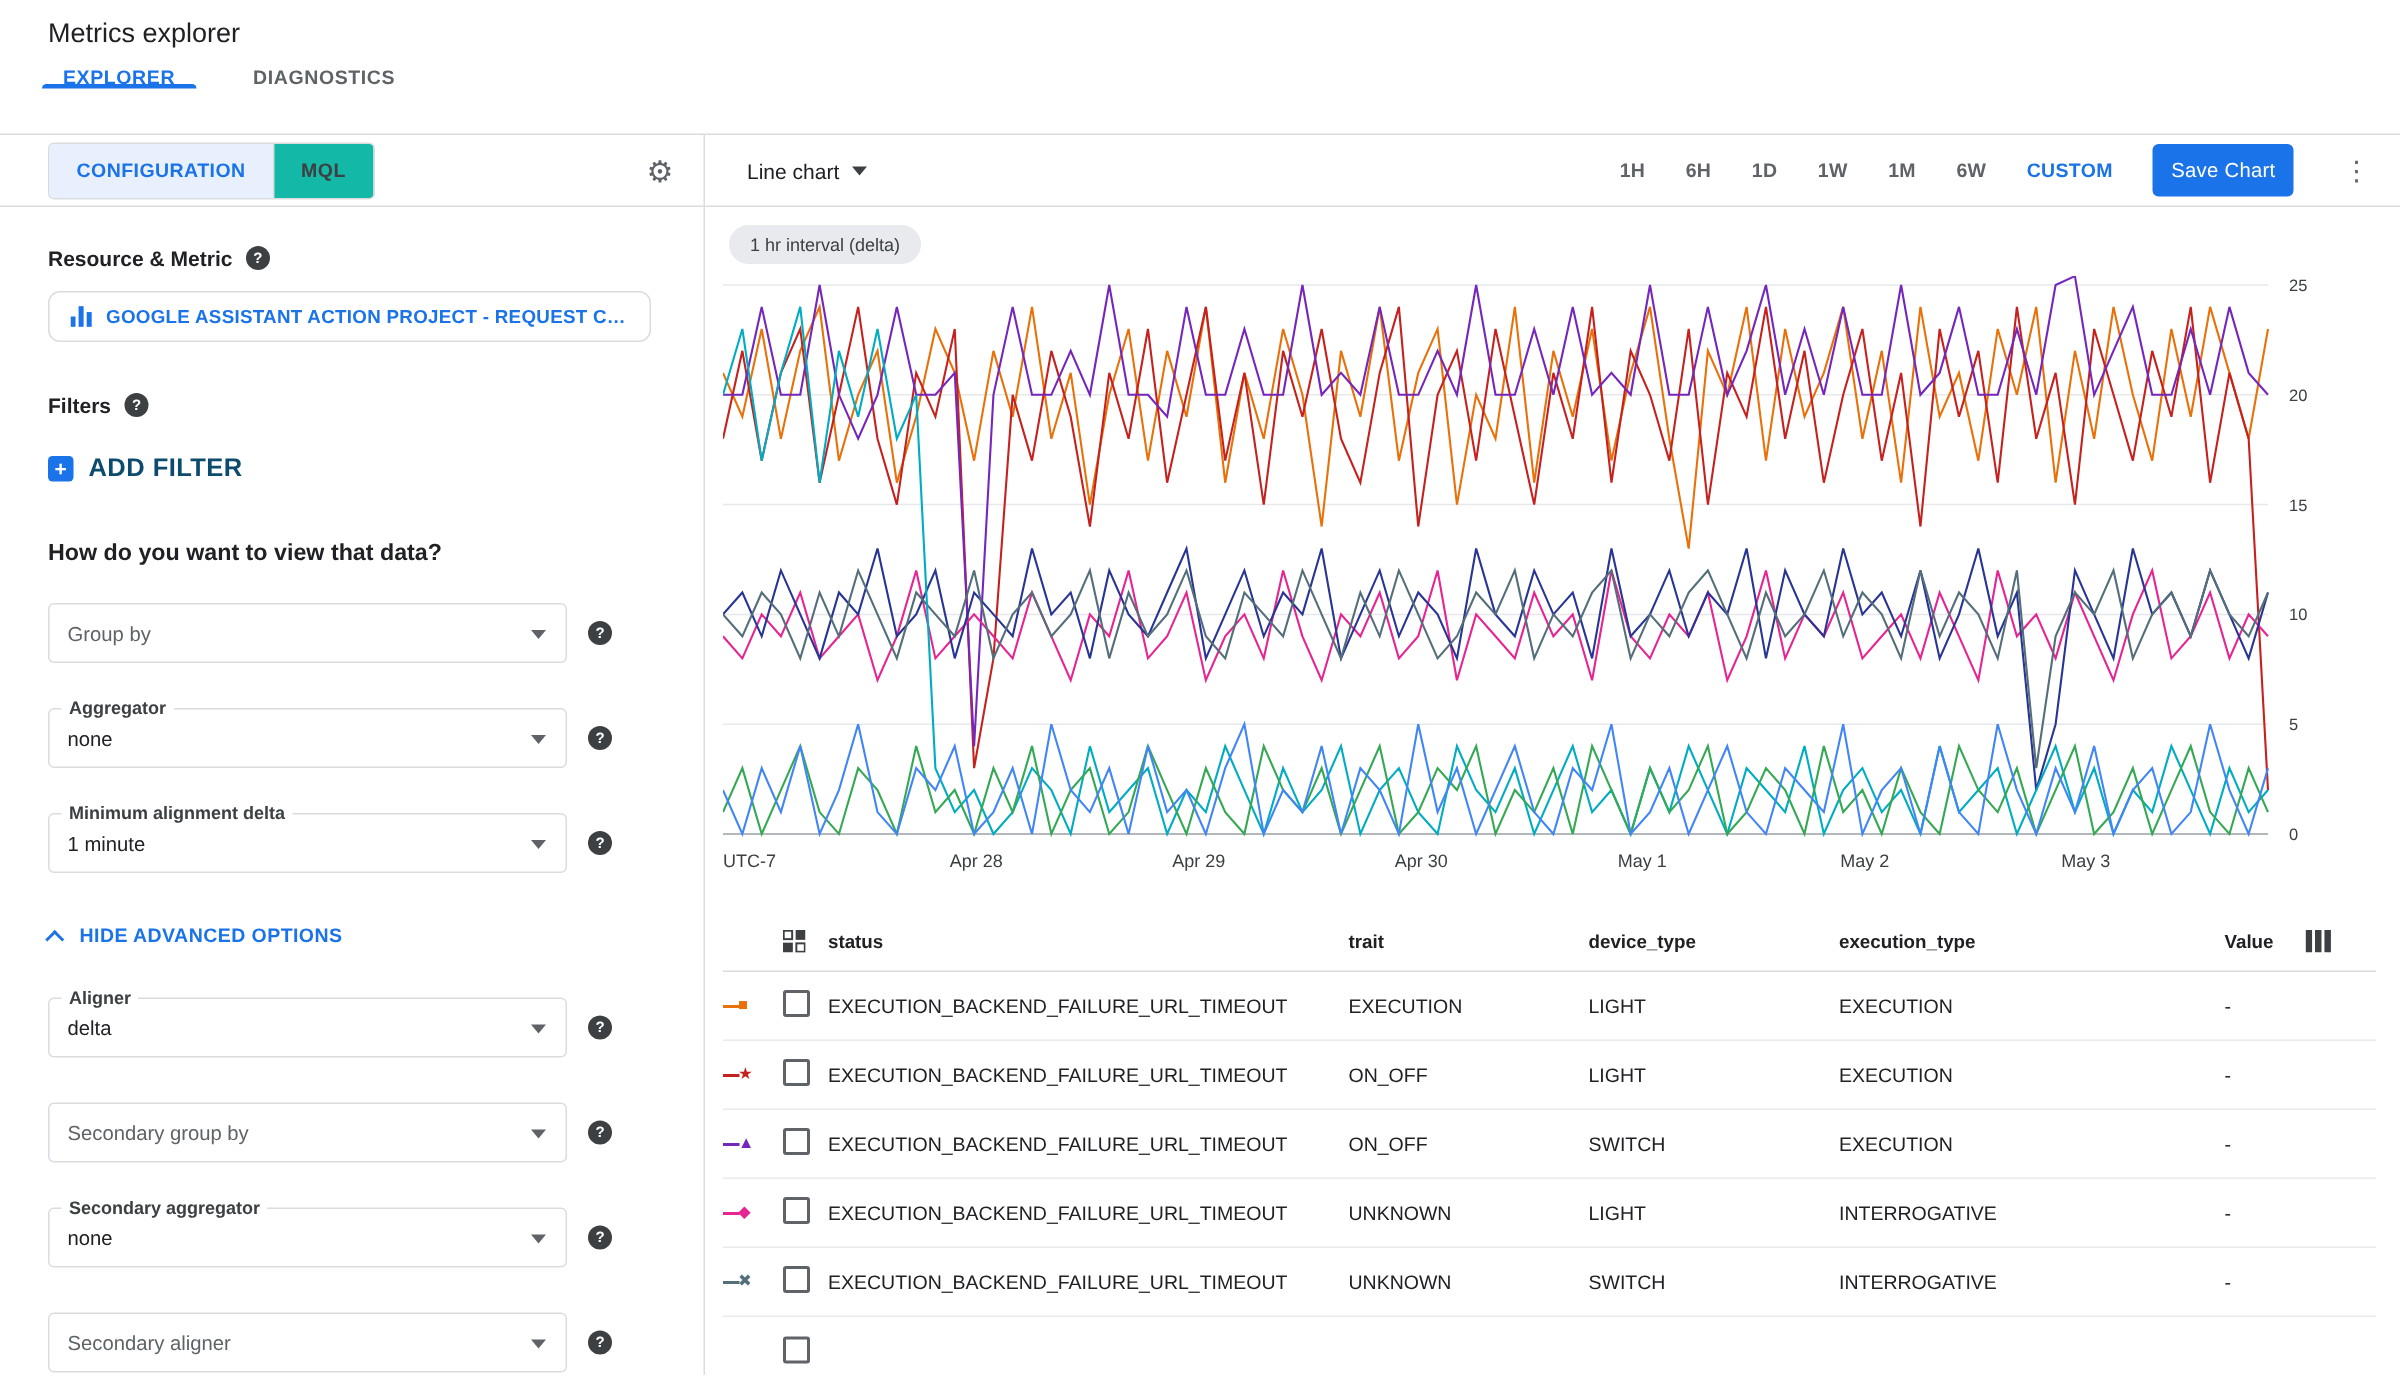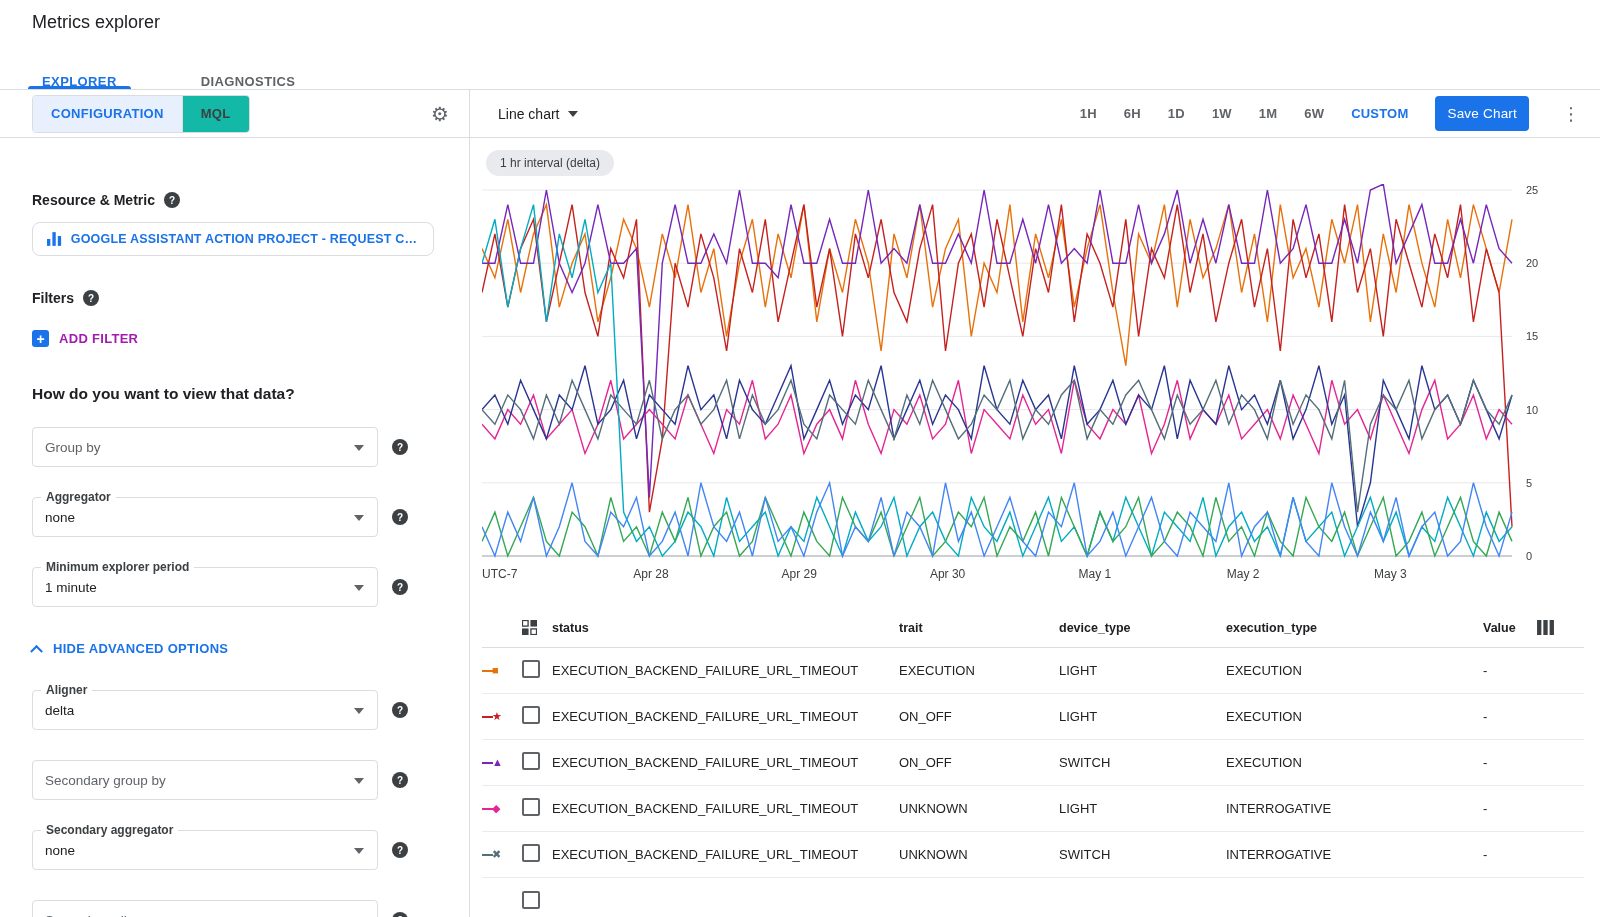--- a/index.html
+++ b/index.html
@@ -5,29 +5,29 @@
   * { box-sizing: border-box; }
   html,body { margin:0; padding:0; }
   body {
     width:1600px; height:917px; overflow:hidden; background:#fff;
     font-family:"Liberation Sans", sans-serif; color:#202124;
   }
   
   .titlebar { height:44px; display:flex; align-items:center; padding:0 32px; background:#fff; }
   .titlebar h1 { margin:0; font-size:18px; font-weight:400; color:#202124; }
   
-  .tabbar { height:46px; display:flex; align-items:flex-end; border-bottom:1px solid #dadce0; padding:0 16px;gap:32px; }
+  .tabbar { height:46px; display:flex; align-items:flex-start; border-bottom:1px solid #dadce0; padding:0 16px; }
   .tab { display:flex; align-items:center; padding:0 26px; font-size:13px; font-weight:700;
          letter-spacing:.4px; color:#5f6368; position:relative; cursor:pointer; }
   .tab.active { color:#1a73e8; }
   .tab.active::after { content:""; position:absolute; left:12px; right:12px; bottom:0; height:3px;
                        background:#1a73e8; border-radius:3px 3px 0 0; }
   
   .content { display:flex; height:827px; overflow:hidden; }
-  .sidebar { width:470px; min-width:470px; border-right:1px solid #dadce0; display:flex; flex-direction:column;gap:28px; }
+  .sidebar { width:470px; min-width:470px; border-right:1px solid #dadce0; display:flex; flex-direction:column; }
   .main { flex:1; min-width:0; display:flex; flex-direction:column; }
   
   .side-toolbar { height:48px; display:flex; align-items:center; justify-content:space-between;
                   padding:0 20px 0 32px; border-bottom:1px solid #dadce0; }
   .segmented { display:flex; border:1px solid #dadce0; border-radius:4px; overflow:hidden; height:38px; }
   .seg { display:flex; align-items:center; padding:0 18px; font-size:13px; font-weight:700; letter-spacing:.3px; cursor:pointer; }
   .seg.active { background:#e8f0fe; color:#1a73e8; }
   .seg.inactive { color:#3c4043; background:#14b8a6; border-left:1px solid #dadce0; }
   .gear { font-family:"DejaVu Sans", sans-serif; font-size:20px; color:#5f6368; cursor:pointer; line-height:1; }
   
@@ -36,21 +36,21 @@
   .help { width:16px; height:16px; min-width:16px; border-radius:50%; background:#3c4043; color:#fff;
           font-size:10px; font-weight:700; display:inline-flex; align-items:center; justify-content:center; cursor:pointer; }
   .resource-chip { margin-top:14px; display:inline-flex; align-items:center; gap:9px;
                    border:1px solid #dadce0; border-radius:8px; padding:9px 14px; max-width:402px; cursor:pointer; background:#fff; }
   .resource-chip .chip-text { color:#1a73e8; font-size:12.5px; font-weight:700; letter-spacing:.2px;
                    white-space:nowrap; overflow:hidden; text-overflow:ellipsis; }
   .filters-label { margin-top:34px; }
   .add-filter { margin-top:24px; display:flex; align-items:center; gap:10px; cursor:pointer; }
   .plus-box { width:17px; height:17px; border-radius:3px; background:#1a73e8; color:#fff; font-size:14px;
               font-weight:700; display:flex; align-items:center; justify-content:center; line-height:1; }
-  .add-filter .lbl { color:#a21caf; font-size:13px; font-weight:700; letter-spacing:.3px; }
+  .add-filter .lbl { color:#0c4a6e; font-size:17px; font-weight:700; letter-spacing:.3px; }
   .question { margin-top:38px; font-size:15.5px; font-weight:700; color:#202124; }
   .fields { margin-top:24px; }
   .field { display:flex; align-items:center; gap:14px; margin-bottom:30px; }
   .select { position:relative; width:346px; height:40px; border:1px solid #dadce0; border-radius:4px;
             display:flex; align-items:center; padding:0 34px 0 12px; background:#fff; cursor:pointer; }
   .float-label { position:absolute; top:-8px; left:8px; background:#fff; padding:0 5px;
                  font-size:12px; font-weight:700; color:#3c4043; line-height:1.2; }
   .select-value { font-size:13.5px; color:#202124; white-space:nowrap; }
   .select-value.placeholder { color:#5f6368; }
   .caret { position:absolute; right:13px; top:17px; width:0; height:0;
@@ -159,21 +159,21 @@
           <div class="field">
             <div class="select">
               <span class="float-label">Aggregator</span>
               <span class="select-value ">none</span>
               <span class="caret"></span>
             </div>
             <span class="help">?</span>
           </div>
           <div class="field">
             <div class="select">
-              <span class="float-label">Minimum explorer period</span>
+              <span class="float-label">Minimum alignment delta</span>
               <span class="select-value ">1 minute</span>
               <span class="caret"></span>
             </div>
             <span class="help">?</span>
           </div>
         </div>
 
       <div class="adv-toggle">
         <span class="chev-up"></span>
         <span>HIDE ADVANCED OPTIONS</span>

